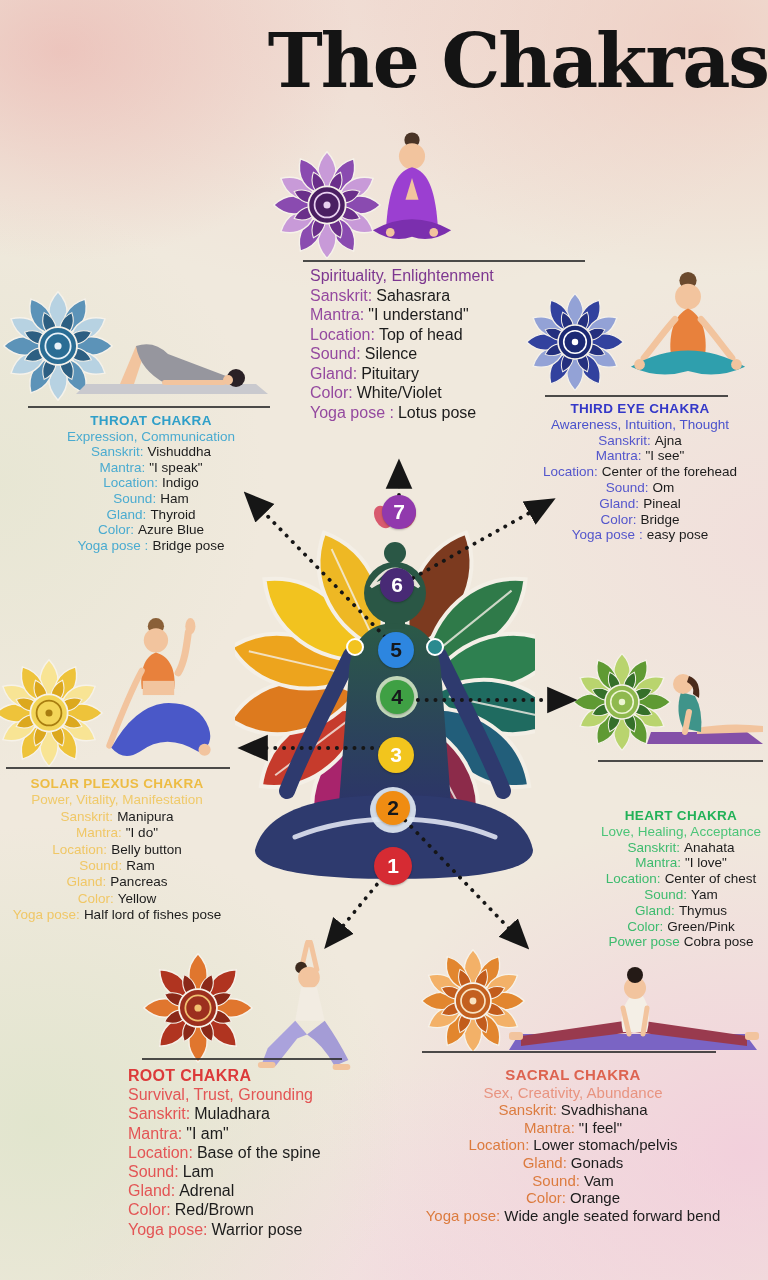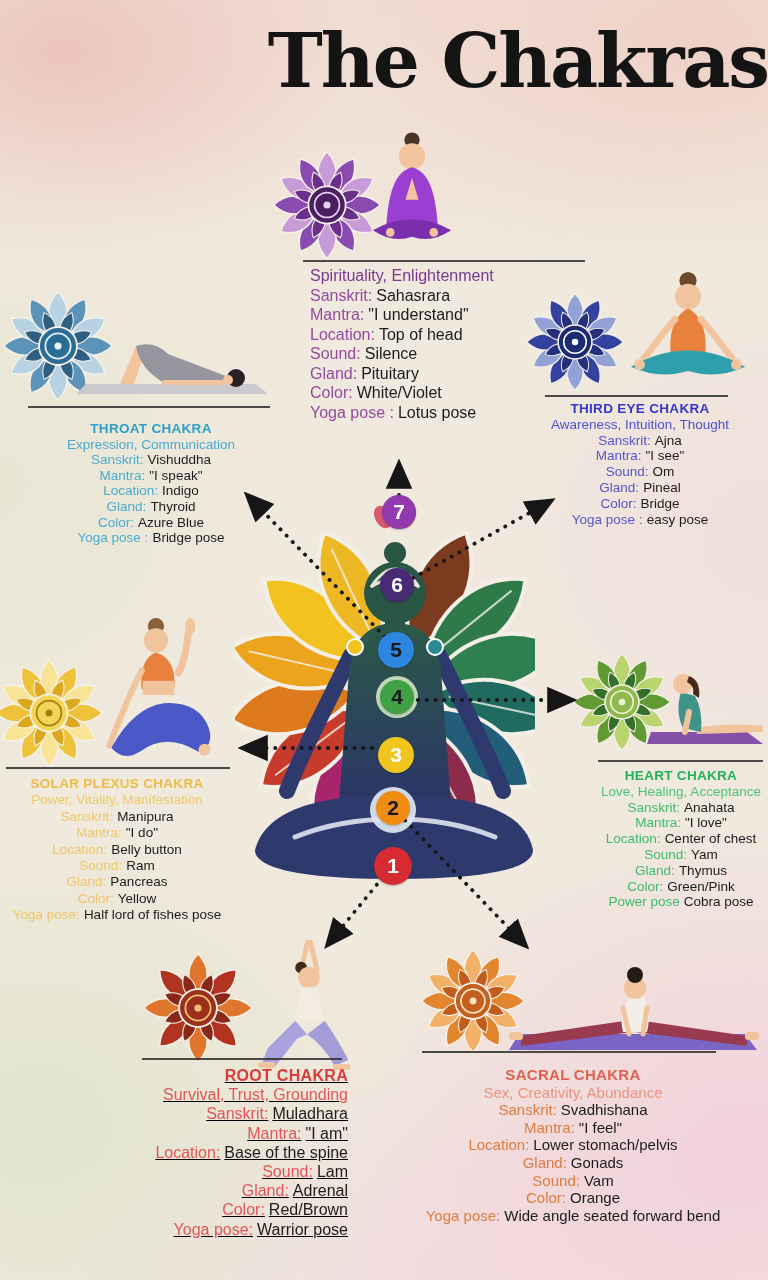--- a/index.html
+++ b/index.html
@@ -34,36 +34,36 @@
   .txt-crown{left:310px;top:266px;width:285px;text-align:left;font-size:16px;line-height:19.5px;}
   .txt-crown .h{color:#70277f;}
   .txt-crown .sub{color:#7d3790;}
   .txt-crown .lab{color:#94499f;}
   
   .txt-thirdeye{left:512px;top:401px;width:256px;text-align:center;font-size:13.5px;line-height:15.8px;}
   .txt-thirdeye .h{color:#3438c8;}
   .txt-thirdeye .sub{color:#4a52cc;}
   .txt-thirdeye .lab{color:#5456cc;}
   
-  .txt-throat{left:12px;top:413px;width:278px;text-align:center;font-size:13.5px;line-height:15.6px;margin-top:8px;}
+  .txt-throat{left:12px;top:413px;width:278px;text-align:center;font-size:13.5px;line-height:15.6px;}
   .txt-throat .h{color:#2f9fc9;}
   .txt-throat .sub{color:#4aabd0;}
   .txt-throat .lab{color:#4aabd0;}
   
   .txt-solar{left:0px;top:776px;width:234px;text-align:center;font-size:13.5px;line-height:16.4px;}
   .txt-solar .h{color:#edbc44;}
   .txt-solar .sub{color:#f0ca6a;}
   .txt-solar .lab{color:#f0c766;}
   
   .txt-heart{left:594px;top:768px;width:174px;text-align:center;font-size:13.5px;line-height:15.8px;}
-  .txt-heart .h{color:#22b158;}
+  .txt-heart .h{color:#22b158;margin-top:40px;}
   .txt-heart .sub{color:#4cc478;}
   .txt-heart .lab{color:#3dbb6e;}
   
-  .txt-root{left:128px;top:1066px;width:220px;text-align:right;font-size:16px;line-height:19.2px;text-decoration:underline;}
+  .txt-root{left:128px;top:1066px;width:220px;text-align:left;font-size:16px;line-height:19.2px;}
   .txt-root .h{color:#dc3a3a;}
   .txt-root .sub{color:#e35555;}
   .txt-root .lab{color:#e35555;}
   
   .txt-sacral{left:406px;top:1066px;width:334px;text-align:center;font-size:15px;line-height:17.6px;}
   .txt-sacral .h{color:#dd6350;}
   .txt-sacral .sub{color:#e89480;}
   .txt-sacral .lab{color:#dc7b3e;}
 
   .figure{position:absolute;left:235px;top:495px;width:300px;height:410px;z-index:1;}
@@ -346,32 +346,34 @@
     <div class="row"><span class="lab">Gland:</span><span class="val">Pituitary</span></div>
     <div class="row"><span class="lab">Color:</span><span class="val">White/Violet</span></div>
     <div class="row"><span class="lab">Yoga pose :</span><span class="val">Lotus pose</span></div>
   </div>
 
   <div class="txt txt-thirdeye">
     <div class="h">THIRD EYE CHAKRA</div>
     <div class="sub">Awareness, Intuition, Thought</div>
     <div class="row"><span class="lab">Sanskrit:</span><span class="val">Ajna</span></div>
     <div class="row"><span class="lab">Mantra:</span><span class="val">"I see"</span></div>
+    <div class="row"><span class="lab">Location:</span><span class="val">Center of the forehead</span></div>
     <div class="row"><span class="lab">Sound:</span><span class="val">Om</span></div>
     <div class="row"><span class="lab">Gland:</span><span class="val">Pineal</span></div>
     <div class="row"><span class="lab">Color:</span><span class="val">Bridge</span></div>
     <div class="row"><span class="lab">Yoga pose :</span><span class="val">easy pose</span></div>
   </div>
 
   <div class="txt txt-throat">
     <div class="h">THROAT CHAKRA</div>
     <div class="sub">Expression, Communication</div>
     <div class="row"><span class="lab">Sanskrit:</span><span class="val">Vishuddha</span></div>
     <div class="row"><span class="lab">Mantra:</span><span class="val">"I speak"</span></div>
     <div class="row"><span class="lab">Location:</span><span class="val">Indigo</span></div>
+    <div class="row"><span class="lab">Sound:</span><span class="val">Ham</span></div>
     <div class="row"><span class="lab">Gland:</span><span class="val">Thyroid</span></div>
     <div class="row"><span class="lab">Color:</span><span class="val">Azure Blue</span></div>
     <div class="row"><span class="lab">Yoga pose :</span><span class="val">Bridge pose</span></div>
   </div>
 
   <div class="txt txt-solar">
     <div class="h">SOLAR PLEXUS CHAKRA</div>
     <div class="sub">Power, Vitality, Manifestation</div>
     <div class="row"><span class="lab">Sanskrit:</span><span class="val">Manipura</span></div>
     <div class="row"><span class="lab">Mantra:</span><span class="val">"I do"</span></div>

